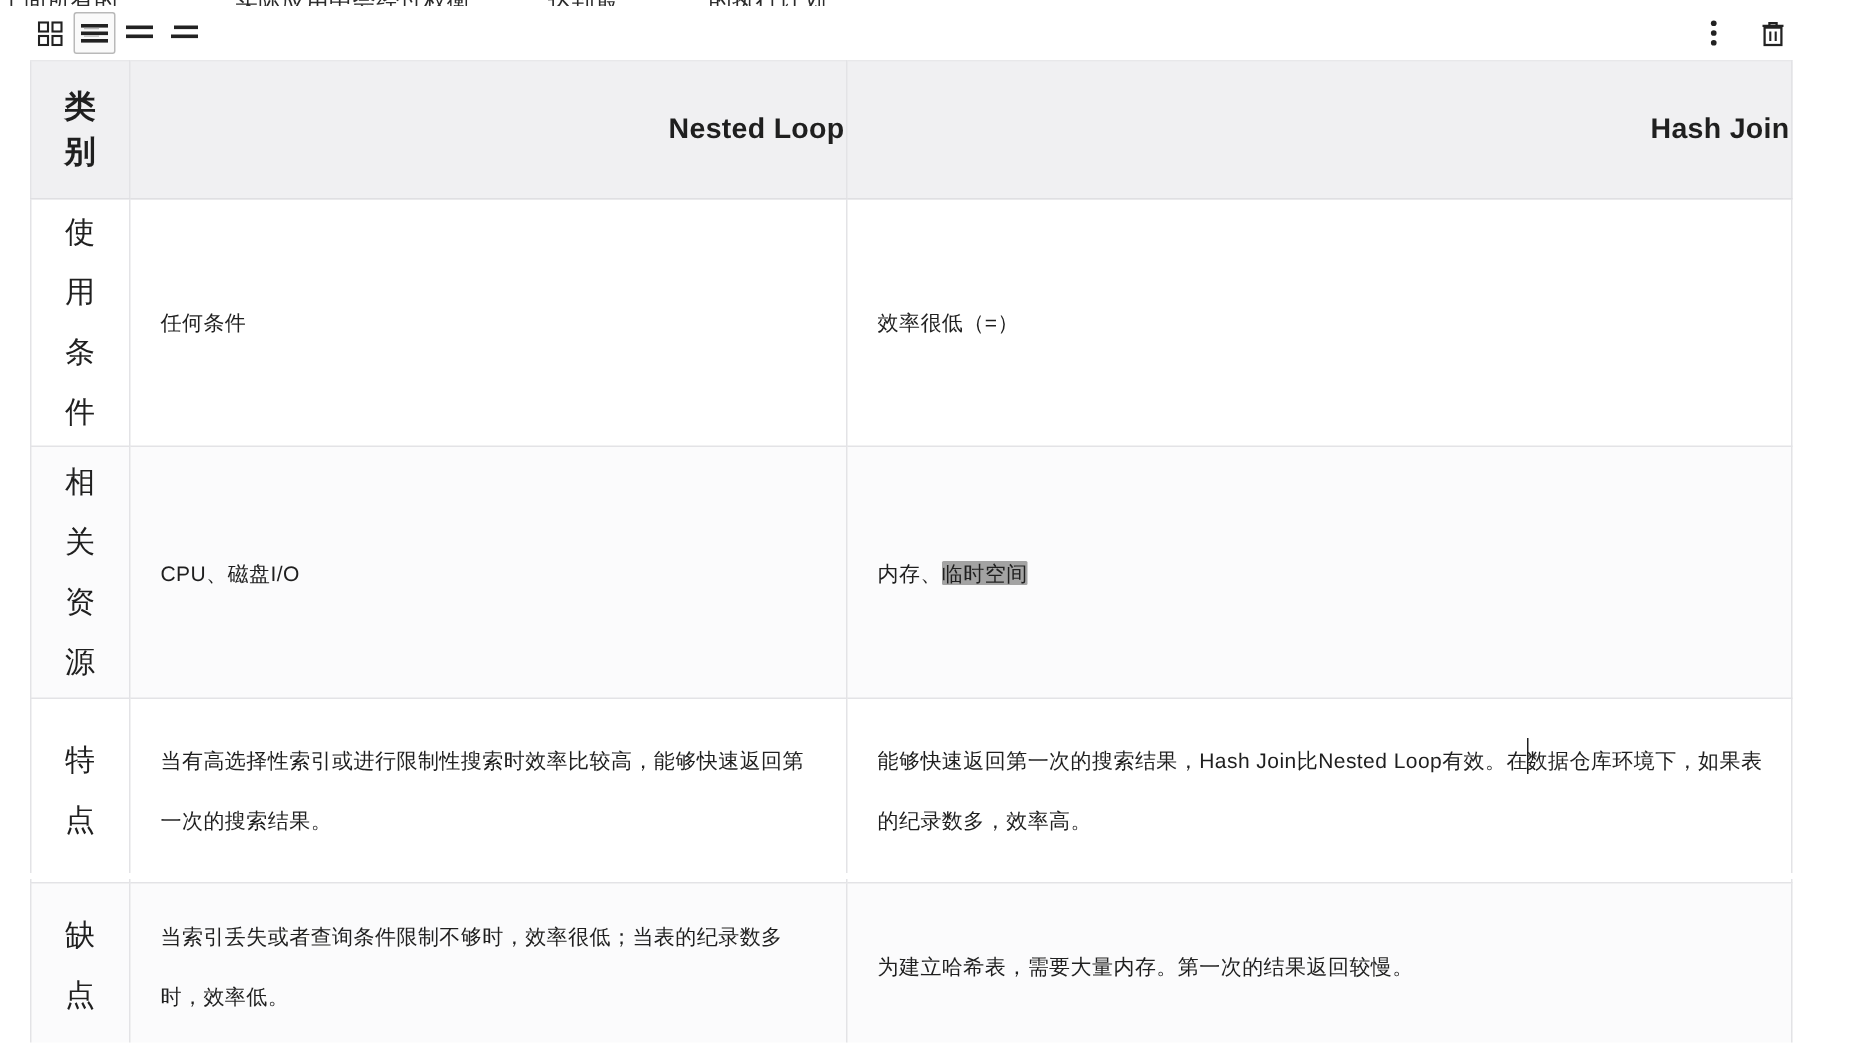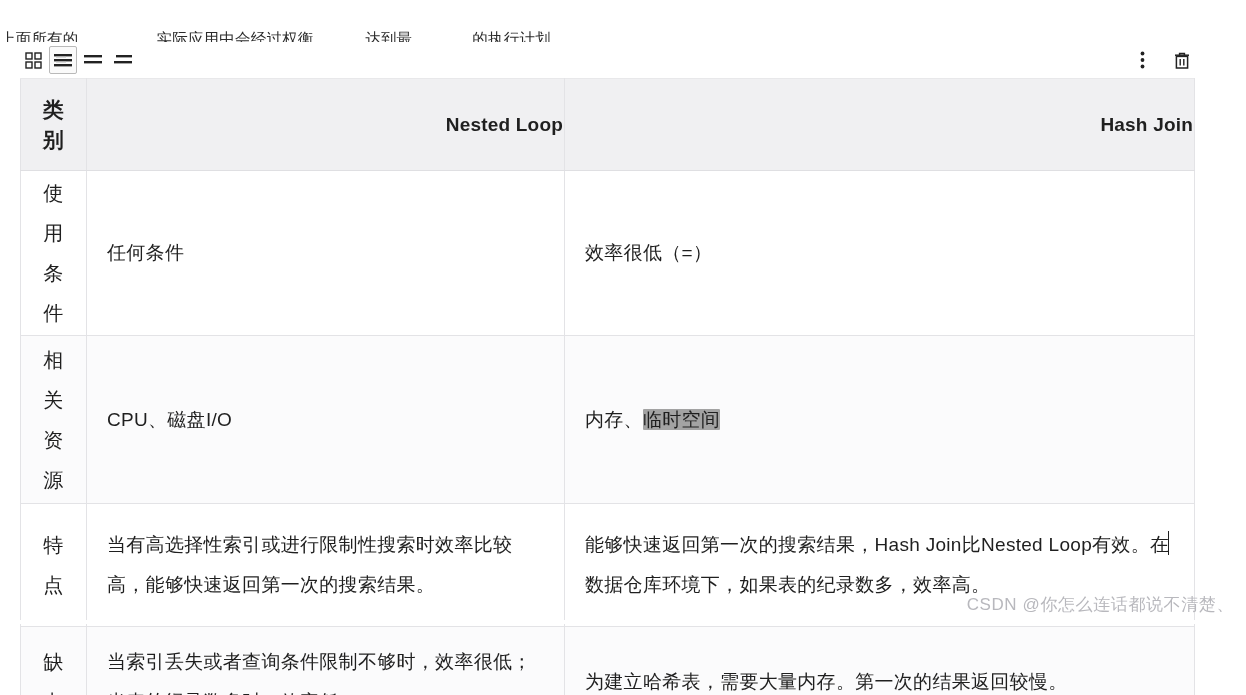--- a/index.html
+++ b/index.html
@@ -9,21 +9,20 @@
     overflow: hidden;
     background: #ffffff;
     font-family: "Liberation Sans", "DejaVu Sans", sans-serif;
   }
 
   #app {
     position: relative;
     width: 1246px;
     height: 586px;
     background: #ffffff;
-    margin-top: 38px;
   }
 
   
   .top-clip {
     position: absolute;
     left: 0; top: -9px;
     width: 1246px;
     height: 18px;
     overflow: hidden;
     color: #2b2b2b;
@@ -127,21 +126,21 @@
     line-height: 40px;
     letter-spacing: 0.5px;
     color: #1f1f1f;
     background: #ffffff;
   }
   td.cat .vstack { display: block; }
 
   
   td.cell {
     padding: 14px 18px 14px 20px;
-    font-size: 19px;
+    font-size: 14px;
     line-height: 40px;
     letter-spacing: 0.3px;
     color: #1f1f1f;
   }
   td.cell.tall { line-height: 40px; }
 
   tr.r-use  td { height: 165px; }
   tr.r-res  td { height: 168px; }
   tr.r-feat td { height: 123px; vertical-align: middle; }
   tr.r-dis  td { height: 110px; vertical-align: middle; }
@@ -332,15 +331,14 @@
           <td class="cell tall tint">当索引丢失或者查询条件限制不够时，效率很低；当表的纪录数多时，效率低。</td>
           <td class="cell tall tint">为建立哈希表，需要大量内存。第一次的结果返回较慢。</td>
         </tr>
 
       </tbody>
     </table>
   </div>
 
   <div class="bottom-edge"></div>
 
-  <div class="watermark">CSDN @你怎么连话都说不清楚、</div>
 
 </div>
 
 </body></html>

